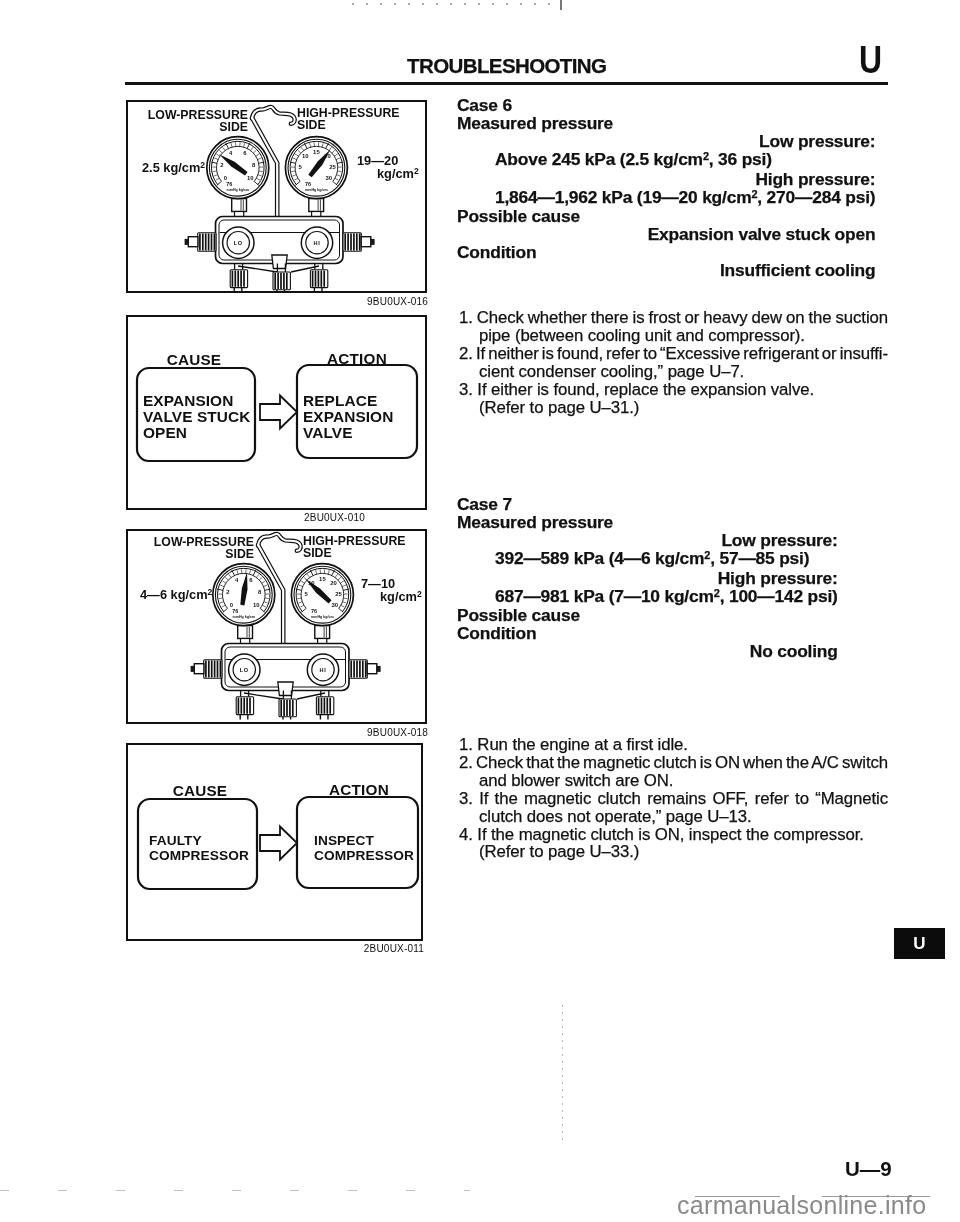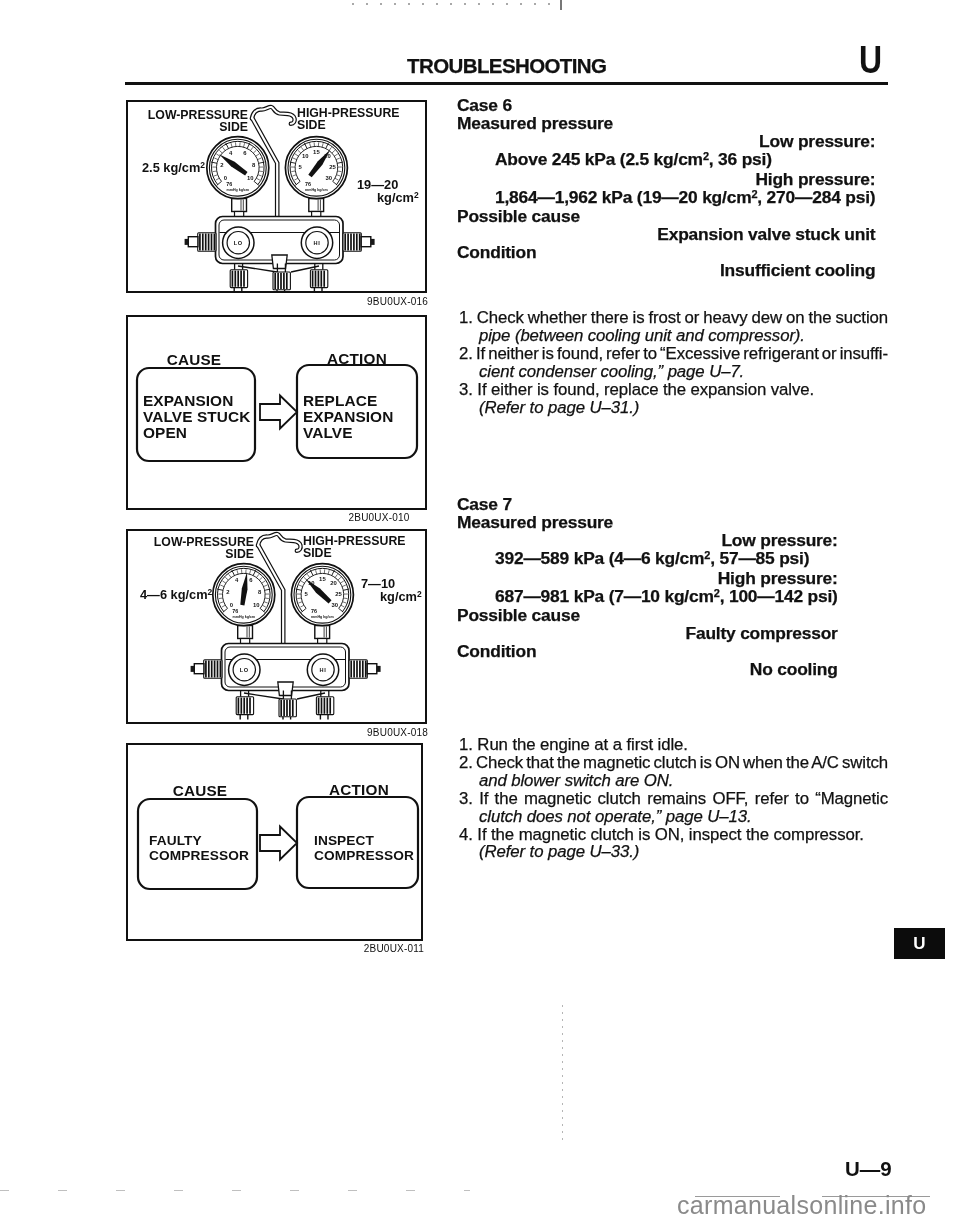--- a/index.html
+++ b/index.html
@@ -4,21 +4,21 @@
 body{width:960px;height:1222px;background:#fff;font-family:"Liberation Sans",sans-serif;color:#111;position:relative;overflow:hidden;-webkit-font-smoothing:antialiased;transform:translateZ(0);will-change:transform;}
 .abs{position:absolute;}
 .b{font-weight:bold;}
 .fat{-webkit-text-stroke:0.25px #111;}
 .i1{padding-left:19px;text-align:right;}
 .i2{padding-left:38px;}
 .blk{font-size:17.4px;line-height:17.9px;white-space:nowrap;letter-spacing:-0.2px;}
 .lst{font-size:16.8px;line-height:17.9px;width:429px;letter-spacing:-0.1px;}
 .lst div{white-space:nowrap;}
 .jf{text-align:justify;text-align-last:justify;white-space:normal !important;word-spacing:-2px;}
-.cont{padding-left:20px;font-style:italic;}
+.cont{padding-left:20px;}
 .sup{font-size:11px;position:relative;top:-5px;}
 .figlab{font-size:10px;letter-spacing:0.2px;}
 svg text{font-family:"Liberation Sans",sans-serif;fill:#111;}
 </style></head><body>
 
 <div class="abs" style="left:352px;top:3px;width:210px;height:2px;background:repeating-linear-gradient(90deg,#9a9a9a 0 2px,transparent 2px 14px);opacity:0.85;"></div>
 
 <div class="abs" style="left:560px;top:0;width:2px;height:10px;background:#777;"></div>
 
 <div class="abs b fat" style="left:407px;top:53.5px;font-size:20.5px;letter-spacing:-0.6px;">TROUBLESHOOTING</div>
@@ -182,40 +182,40 @@
       <line x1="196.0" y1="187.60000000000002" x2="196.0" y2="192.5" stroke="#111" stroke-width="1.4"></line>
     </g>
 </svg>
 
 <div class="abs b" style="left:144px;top:109px;width:104px;font-size:12.3px;line-height:12.3px;text-align:right;white-space:nowrap;">LOW-PRESSURE<br>SIDE</div>
 
 <div class="abs b" style="left:297px;top:107px;font-size:12.3px;line-height:12.3px;white-space:nowrap;">HIGH-PRESSURE<br>SIDE</div>
 
 <div class="abs b" style="left:142px;top:160px;font-size:12.8px;">2.5 kg/cm<span class="sup" style="font-size:8.5px;top:-4px;">2</span></div>
 
-<div class="abs b" style="left:357px;top:154px;font-size:12.8px;line-height:13px;white-space:nowrap;margin-top:24px;">19—20<br><span style="padding-left:20px;">kg/cm<span class="sup" style="font-size:8.5px;top:-4px;">2</span></span></div>
+<div class="abs b" style="left:357px;top:154px;font-size:12.8px;line-height:13px;white-space:nowrap;">19—20<br><span style="padding-left:20px;">kg/cm<span class="sup" style="font-size:8.5px;top:-4px;">2</span></span></div>
 
 <div class="abs figlab" style="left:302px;top:296px;width:126px;text-align:right;">9BU0UX-016</div>
 
 <svg class="abs" style="left:126px;top:315px;" width="301" height="195" viewBox="0 0 301 195">
 <rect x="1" y="1" width="299" height="193" fill="#fff" stroke="#111" stroke-width="2"></rect>
 <text x="68" y="49.5" font-size="15.3" font-weight="bold" text-anchor="middle" letter-spacing="0.2">CAUSE</text>
     <text x="231" y="48.5" font-size="15.3" font-weight="bold" text-anchor="middle" letter-spacing="0.2">ACTION</text>
     <rect x="11" y="53" width="118" height="93" rx="12" fill="#fff" stroke="#111" stroke-width="2.2"></rect>
     <rect x="171" y="50" width="120" height="93" rx="12" fill="#fff" stroke="#111" stroke-width="2.2"></rect>
     <text x="17" y="90.5" font-size="15.4" font-weight="bold" letter-spacing="0.1">EXPANSION</text>
     <text x="17" y="106.5" font-size="15.4" font-weight="bold" letter-spacing="0.1">VALVE STUCK</text>
     <text x="17" y="122.5" font-size="15.4" font-weight="bold" letter-spacing="0.1">OPEN</text>
     <text x="177" y="90.5" font-size="15.4" font-weight="bold" letter-spacing="0.1">REPLACE</text>
     <text x="177" y="106.5" font-size="15.4" font-weight="bold" letter-spacing="0.1">EXPANSION</text>
     <text x="177" y="122.5" font-size="15.4" font-weight="bold" letter-spacing="0.1">VALVE</text>
     <polygon points="134.0,89.0 154.0,89.0 154.0,80.5 171.0,97.0 154.0,113.5 154.0,105.0 134.0,105.0" fill="#fff" stroke="#111" stroke-width="1.8"></polygon>
 </svg>
 
-<div class="abs figlab" style="left:316px;top:512px;width:126px;text-align:center;">2BU0UX-010</div>
+<div class="abs figlab" style="left:304px;top:512px;width:126px;text-align:left;">2BU0UX-010</div>
 
 <svg class="abs" style="left:126px;top:529px;" width="301" height="195" viewBox="0 0 301 195">
 <rect x="1" y="1" width="299" height="193" fill="#fff" stroke="#111" stroke-width="2"></rect>
 <g transform="translate(6,-2)">
       <path d="M125.9,17.5 L151.2,63 L151.2,120" fill="none" stroke="#111" stroke-width="4.6"></path>
       <path d="M125.9,18.5 C127.2,12.5 130.2,9.2 135.5,9.6 C139.5,9.9 142.8,6.3 145.4,7.0 C148.2,7.8 148.3,12.6 153.4,13.4 L161.8,14.0 C165.2,14.4 167.6,15.2 168.4,18.3 C169.2,21.2 167.6,23.7 164.8,23.8" fill="none" stroke="#111" stroke-width="4.4" stroke-linecap="round"></path>
       <path d="M125.9,17.5 L151.2,63 L151.2,120" fill="none" stroke="#fff" stroke-width="2.2"></path>
       <path d="M125.9,18.5 C127.2,12.5 130.2,9.2 135.5,9.6 C139.5,9.9 142.8,6.3 145.4,7.0 C148.2,7.8 148.3,12.6 153.4,13.4 L161.8,14.0 C165.2,14.4 167.6,15.2 168.4,18.3 C169.2,21.2 167.6,23.7 164.8,23.8" fill="none" stroke="#fff" stroke-width="2.0" stroke-linecap="round"></path>
       <rect x="105.7" y="98.5" width="14.8" height="13" fill="#fff" stroke="#111" stroke-width="1.4"></rect>
       <line x1="115.0" y1="99.5" x2="115.0" y2="110.5" stroke="#111" stroke-width="0.8"></line>
@@ -392,21 +392,21 @@
 <div class="abs figlab" style="left:298px;top:943px;width:126px;text-align:right;">2BU0UX-011</div>
 
 <div class="abs blk b fat" style="left:457px;top:97px;">
 <div>Case 6</div>
 <div>Measured pressure</div>
 <div class="i1">Low pressure:</div>
 <div class="i2">Above 245 kPa (2.5 kg/cm<span class="sup">2</span>, 36 psi)</div>
 <div class="i1">High pressure:</div>
 <div class="i2">1,864—1,962 kPa (19—20 kg/cm<span class="sup">2</span>, 270—284 psi)</div>
 <div>Possible cause</div>
-<div class="i1">Expansion valve stuck unit</div>
+<div class="i1">Expansion valve stuck open</div>
 <div>Condition</div>
 <div class="i1">Insufficient cooling</div>
 </div>
 
 <div class="abs lst fat" style="left:459px;top:309px;">
 <div class="jf">1.&nbsp;Check whether there is frost or heavy dew on the suction</div>
 <div class="cont">pipe (between cooling unit and compressor).</div>
 <div class="jf">2.&nbsp;If neither is found, refer to “Excessive refrigerant or insuffi-</div>
 <div class="cont">cient condenser cooling,” page U–7.</div>
 <div>3.&nbsp;If either is found, replace the expansion valve.</div>
@@ -414,21 +414,20 @@
 </div>
 
 <div class="abs blk b fat" style="left:457px;top:496px;">
 <div>Case 7</div>
 <div>Measured pressure</div>
 <div class="i1">Low pressure:</div>
 <div class="i2">392—589 kPa (4—6 kg/cm<span class="sup">2</span>, 57—85 psi)</div>
 <div class="i1">High pressure:</div>
 <div class="i2">687—981 kPa (7—10 kg/cm<span class="sup">2</span>, 100—142 psi)</div>
 <div>Possible cause</div>
-<div class="i1">Faulty compressor</div>
 <div>Condition</div>
 <div class="i1">No cooling</div>
 </div>
 
 <div class="abs lst fat" style="left:459px;top:736px;">
 <div>1.&nbsp;Run the engine at a first idle.</div>
 <div class="jf">2.&nbsp;Check that the magnetic clutch is ON when the A/C switch</div>
 <div class="cont">and blower switch are ON.</div>
 <div class="jf">3.&nbsp;If the magnetic clutch remains OFF, refer to “Magnetic</div>
 <div class="cont">clutch does not operate,” page U–13.</div>

